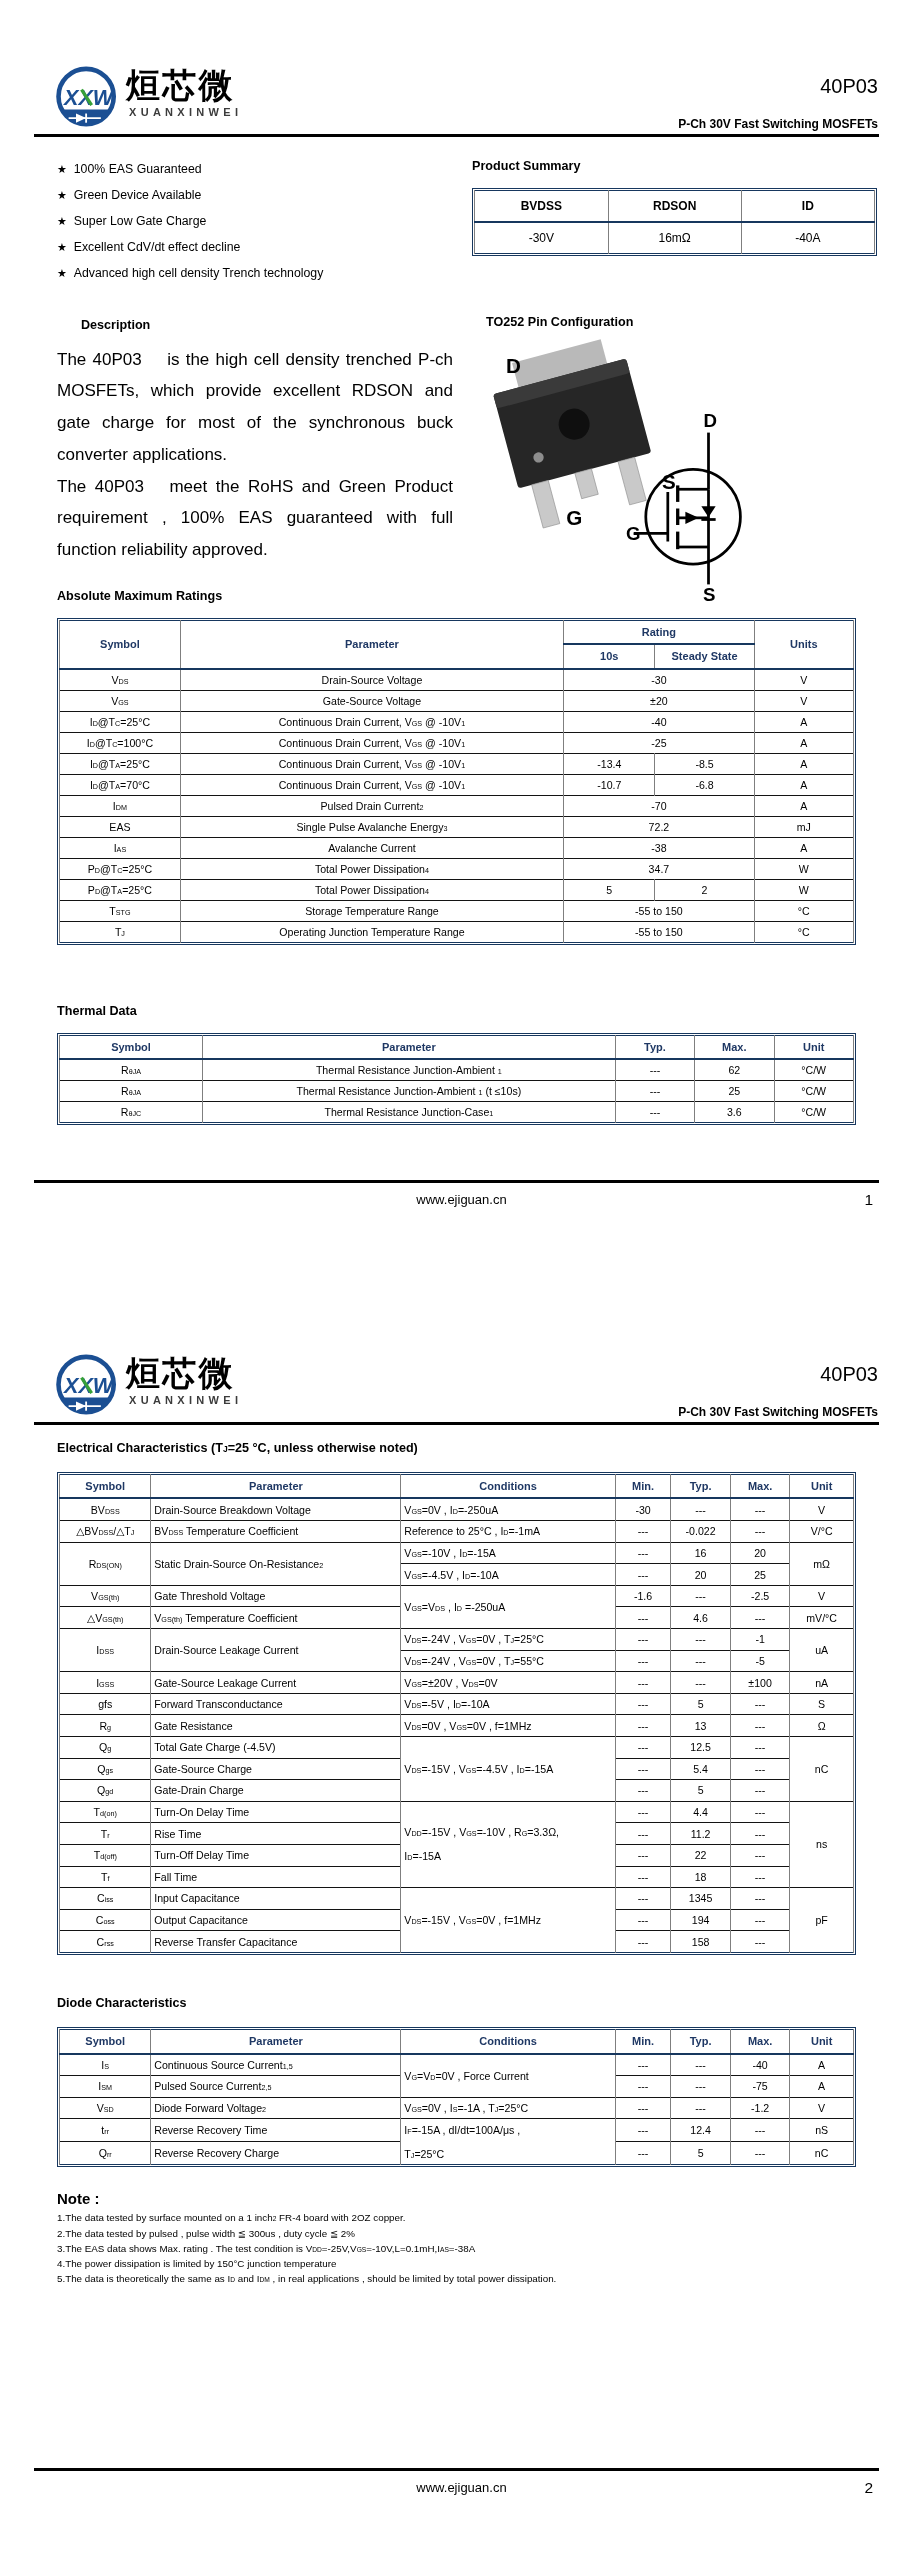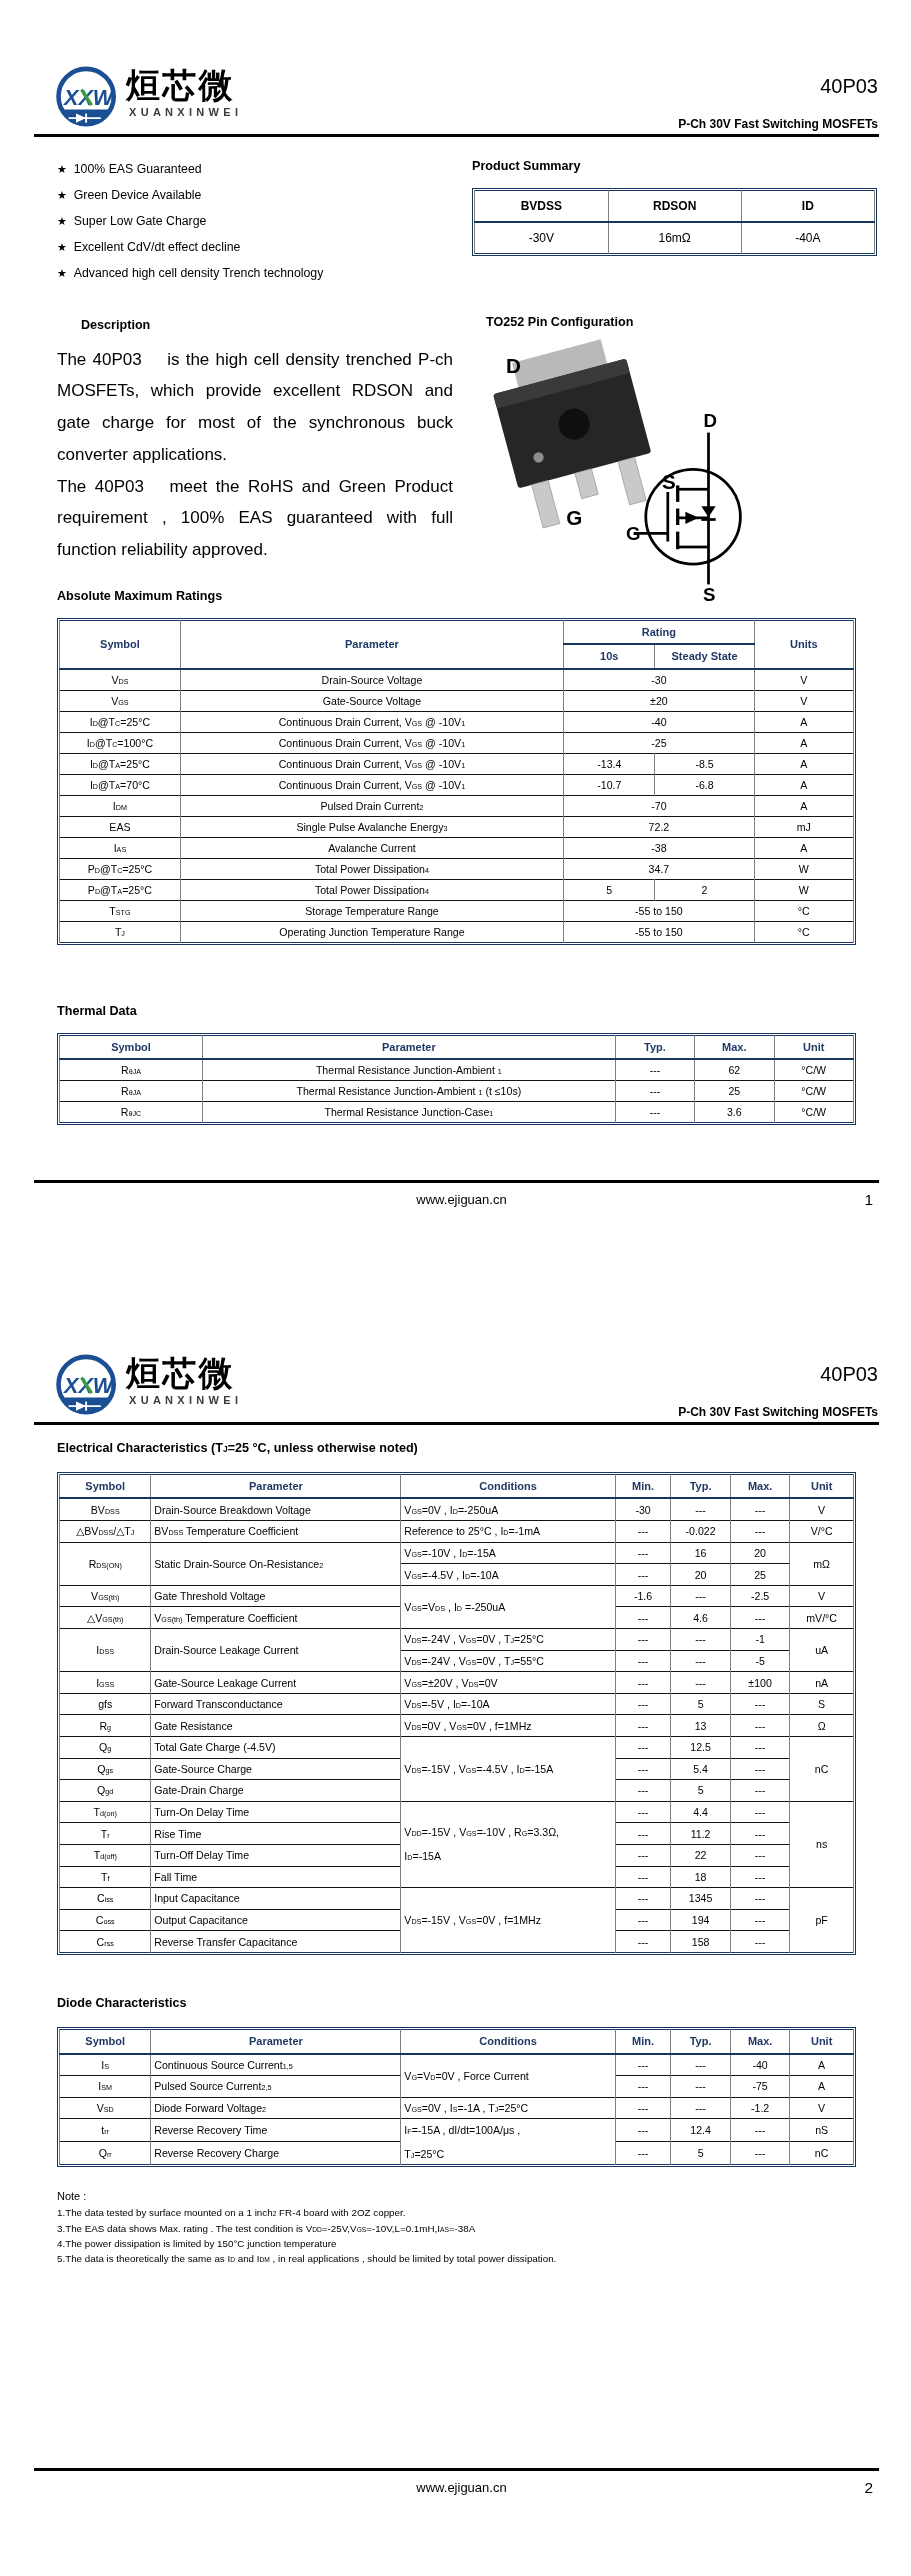--- a/index.html
+++ b/index.html
@@ -53,21 +53,21 @@
   table.ds.summary th { color:#000; font-size:12px; padding:8px 2.3px; border-bottom:2px solid #17375e; }
   table.ds.summary td { font-size:12px; padding:8px 2.3px; }
   
   table.ds.elec td { padding:4.3px 2.9px; }
 
   sub { font-size:68%; vertical-align:-16%; line-height:0; }
   sup { font-size:68%; vertical-align:38%; line-height:0; }
 
   
   .notes { padding:23px 52px 0 57px; }
-  .notes-title { font-size:11px; margin:0 0 3.4px 0; font-weight:400; }
+  .notes-title { font-size:15px; margin:0 0 3.4px 0; font-weight:700; }
   .notes ul { list-style:none; margin:0; padding:0; }
   .notes li { font-size:9.8px; line-height:1.55; }
 
   
   .foot-rule { position:absolute; left:34px; right:32px; top:1180px; height:2.9px; background:#000; }
   .footer-url { position:absolute; left:12px; right:0; top:1192px; text-align:center; font-size:13px; }
   .page-num { position:absolute; right:38px; top:1191px; font-size:15.5px; }
 
   svg text { font-family:"Liberation Sans","DejaVu Sans",sans-serif; }
 </style>
@@ -647,20 +647,21 @@
             </tr>
           </tbody>
         </table>
     </div>
   </div>
 
   <div class="notes">
     <p class="notes-title">Note :</p>
     <ul>
         <li><span>1.The data tested by surface mounted on a 1 inch<sup>2</sup> FR-4 board with 2OZ copper.</span></li>
+        <li><span>2.The data tested by pulsed , pulse width ≦ 300us , duty cycle ≦ 2%</span></li>
         <li><span>3.The EAS data shows Max. rating . The test condition is V<sub>DD</sub>=-25V,V<sub>GS</sub>=-10V,L=0.1mH,I<sub>AS</sub>=-38A</span></li>
         <li><span>4.The power dissipation is limited by 150°C  junction temperature</span></li>
         <li><span>5.The data is theoretically the same as I<sub>D</sub> and I<sub>DM</sub> , in real applications , should be limited by total power dissipation.</span></li>
       </ul>
   </div>
 
   <div class="foot-rule"></div>
   <div class="footer-url">www.ejiguan.cn</div>
   <div class="page-num">2</div>
 </section>

